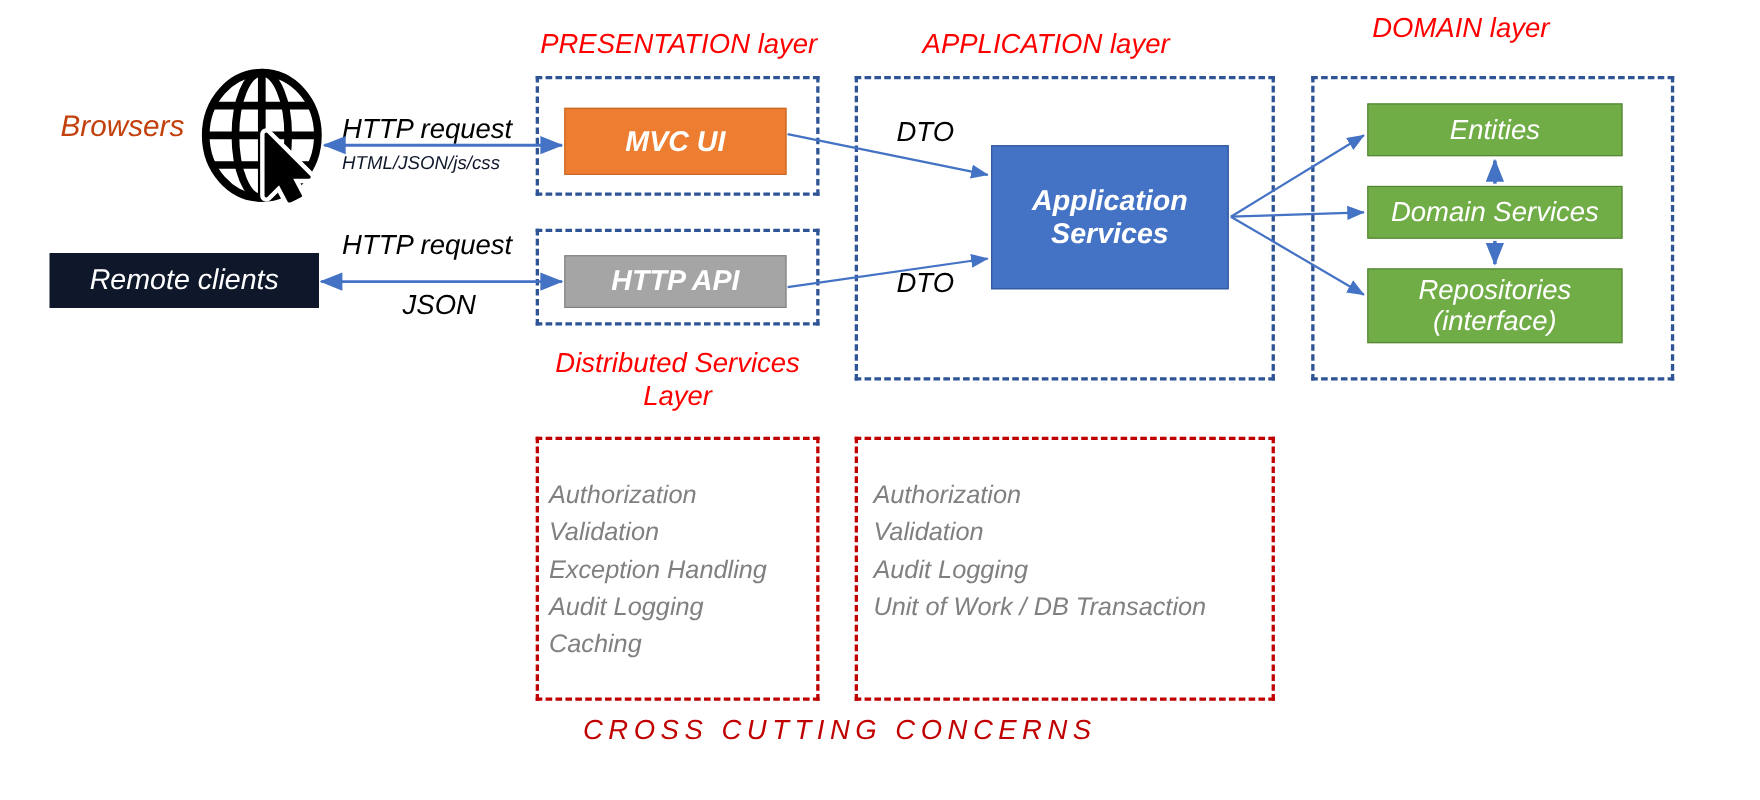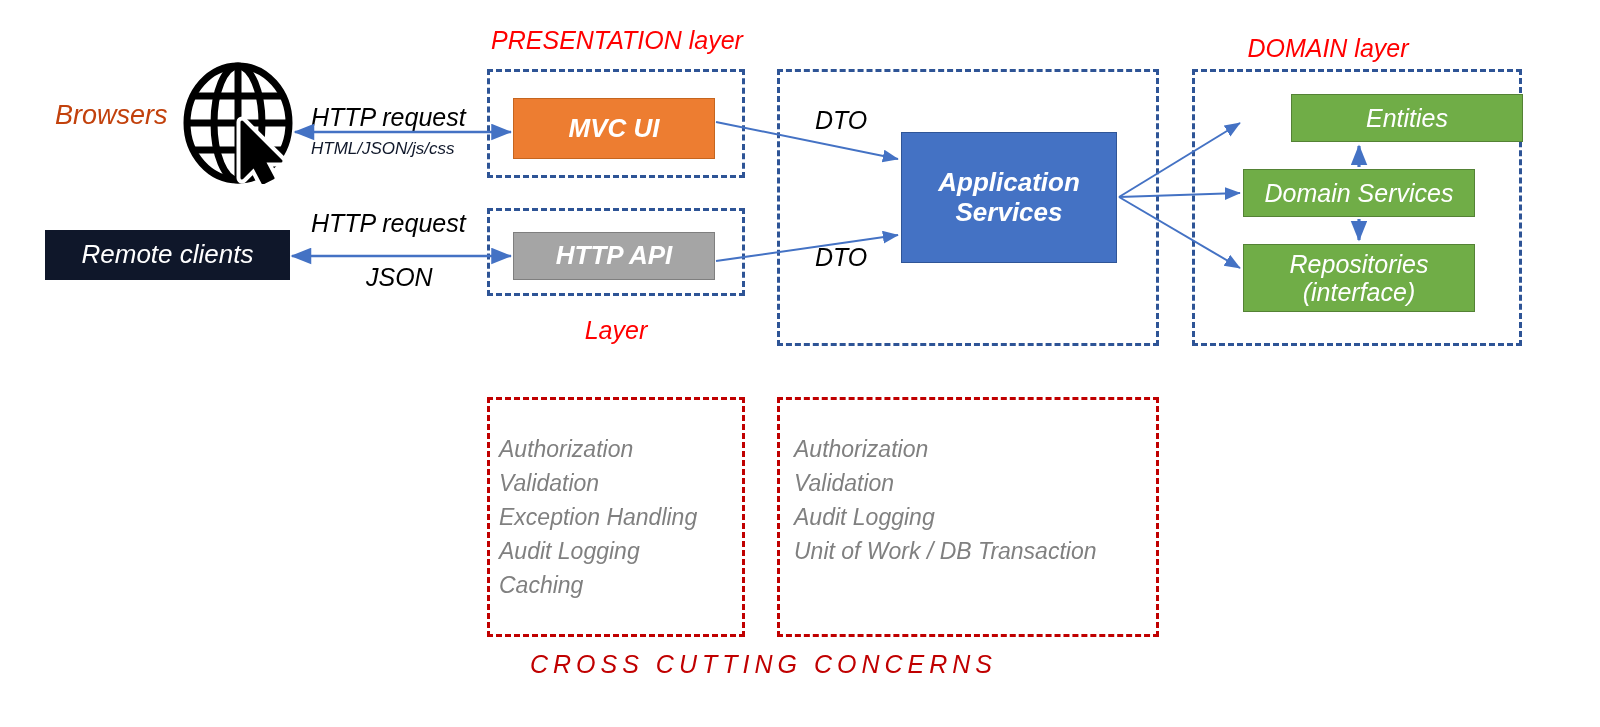--- a/index.html
+++ b/index.html
@@ -130,24 +130,26 @@
     pointer-events: none;
   }
 </style>
 </head>
 <body>
 
 <div id="canvas">
 
   <div class="abs layer-label" style="left:489px; top:26px; width:256px;">PRESENTATION layer</div>
 
-
-  <div class="abs layer-label" style="left:1238px; top:34px; width:180px;">DOMAIN layer</div>
+  <div class="abs layer-label" style="left:835px; top:26px; width:232px;">APPLICATION layer</div>
+
+  <div class="abs layer-label" style="left:1238px; top:12px; width:180px;">DOMAIN layer</div>
 
   <div class="abs layer-label wrap" style="left:488px; top:316px; width:256px;">
+    <div>Distributed Services</div>
     <div>Layer</div>
   </div>
 
   <div class="abs layer-box" style="left:487px; top:69px; width:258px; height:109px;"></div>
 
   <div class="abs layer-box" style="left:487px; top:208px; width:258px; height:88px;"></div>
 
   <div class="abs layer-box" style="left:777px; top:69px; width:382px; height:277px;"></div>
 
   <div class="abs layer-box" style="left:1192px; top:69px; width:330px; height:277px;"></div>
@@ -174,21 +176,21 @@
 
   <div class="abs comp comp-mvc" style="left:513px; top:98px; width:202px; height:61px;">MVC UI</div>
 
   <div class="abs comp comp-api" style="left:513px; top:232px; width:202px; height:48px;">HTTP API</div>
 
   <div class="abs comp comp-appsvc" style="left:901px; top:132px; width:216px; height:131px; flex-direction:column;">
     <span>Application</span>
     <span>Services</span>
   </div>
 
-  <div class="abs comp comp-green" style="left:1243px; top:94px; width:232px; height:48px;margin-left:48px;">Entities</div>
+  <div class="abs comp comp-green" style="left:1243px; top:94px; width:232px; height:48px;">Entities</div>
 
   <div class="abs comp comp-green" style="left:1243px; top:169px; width:232px; height:48px;">Domain Services</div>
 
   <div class="abs comp comp-green" style="left:1243px; top:244px; width:232px; height:68px; flex-direction:column;">
     <span>Repositories</span>
     <span>(interface)</span>
   </div>
 
   <div class="abs ann" style="left:311px; top:103px;">HTTP request</div>
 

